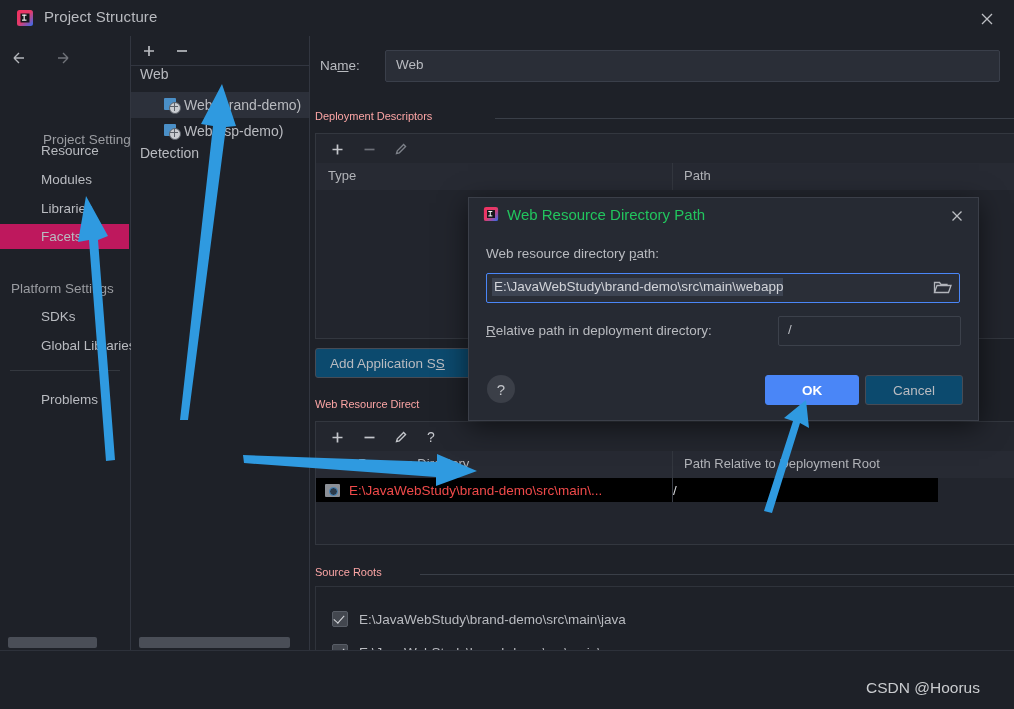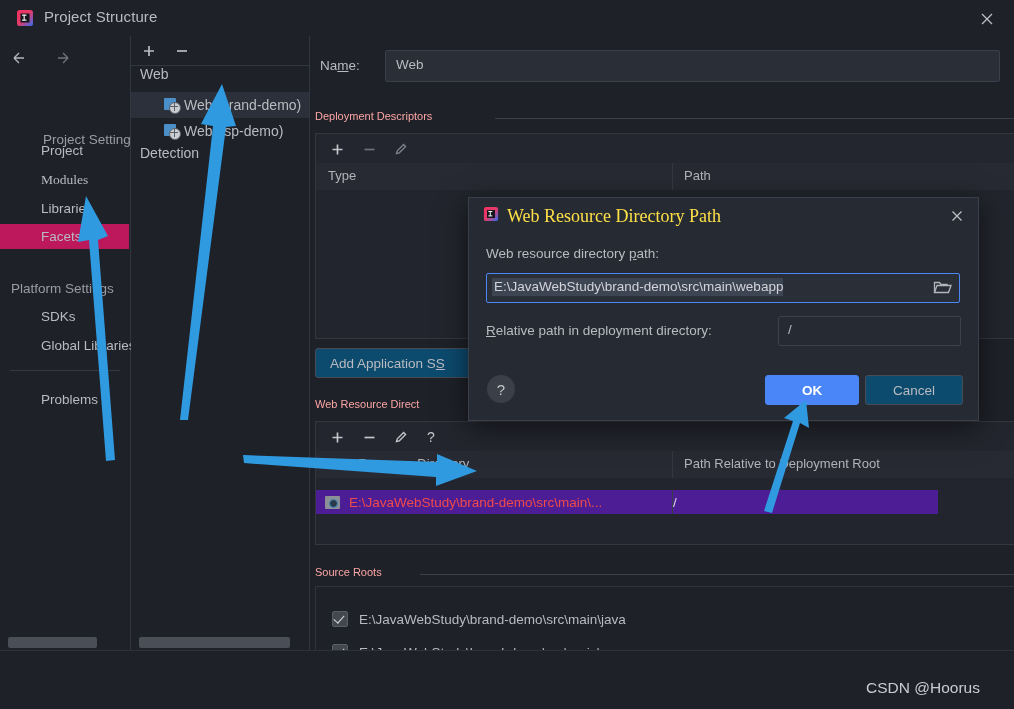--- a/index.html
+++ b/index.html
@@ -82,21 +82,21 @@
 
   
   .bottombar{position:absolute;left:0;top:650px;width:1014px;height:59px;background:#1e2128;border-top:1px solid #2d313a;}
   .helpbtn{width:28px;height:28px;border-radius:50%;background:#3b3f48;color:#c3c5ca;font-size:15px;
     display:flex;align-items:center;justify-content:center;cursor:default;}
 
   
   .modal{position:absolute;left:468px;top:197px;width:509px;height:222px;background:#262a33;
     border:1px solid #3b3f49;box-shadow:0 6px 26px rgba(0,0,0,.55);}
   .modal-icon{position:absolute;left:14px;top:8px;width:16px;height:16px;}
-  .modal-title{position:absolute;left:38px;top:8px;font-size:18px;color:#fde047;font-family:Liberation Serif, serif;}
+  .modal-title{position:absolute;left:38px;top:8px;font-size:15px;color:#22c55e;}
   .modal-close{position:absolute;right:10px;top:7px;width:22px;height:22px;cursor:default;}
   .m-lab{position:absolute;font-size:13.5px;color:#b9bbc0;white-space:nowrap;}
   .m-lab u{text-decoration:underline;}
   .path-field{position:absolute;left:17px;top:75px;width:472px;height:28px;background:#2a2e37;
     border:1px solid #4a86f7;border-radius:2px;}
   .path-field .sel{position:absolute;left:5px;top:4px;font-size:13.5px;color:#d2d4d9;background:#3d4452;padding:1px 0 2px 2px;}
   .folder-ic{position:absolute;right:6px;top:5px;width:20px;height:17px;cursor:default;}
   .rel-field{position:absolute;left:309px;top:118px;width:181px;height:28px;background:#262a33;border:1px solid #3c414b;border-radius:2px;}
   .rel-field .v{position:absolute;left:9px;top:5px;font-size:13.5px;color:#b9bbc0;}
 
@@ -145,23 +145,23 @@
       <div class="navbtn">
         <svg width="20" height="16" viewBox="0 0 20 16">
           <path d="M3 8 L13 8 M13 8 L8 3 M13 8 L8 13" stroke="#70737a" stroke-width="1.4" fill="none"></path>
         </svg>
       </div>
     </div>
 
     <div class="nav-group-title" style="top:96px;margin-left:32px;">Project Settings</div>
 
     <div class="nav-item" style="top:102px;">
-      <span>Project</span>
-    </div>
-    <div class="nav-item" style="top:131px;font-family:Liberation Serif, serif;">
+      <span>Resource</span>
+    </div>
+    <div class="nav-item" style="top:131px;">
       <span>Modules</span>
     </div>
     <div class="nav-item" style="top:160px;">
       <span>Libraries</span>
     </div>
     <div class="nav-item sel" style="top:188px;">
       <span>Facets</span>
     </div>
 
     <div class="nav-group-title" style="top:245px;">Platform Settings</div>
@@ -284,21 +284,21 @@
       <div class="tool-ic" style="left:106px;font-size:14px;color:#c4c6cb;">?</div>
     </div>
 
     <div class="tbl-head" style="left:5px;top:415px;width:700px;">
       <div class="th" style="left:12px;">Web Resource Directory</div>
       <div class="divider" style="left:356px;"></div>
       <div class="th" style="left:368px;">Path Relative to Deployment Root</div>
     </div>
 
     <div class="tbl-body" style="left:5px;top:442px;width:700px;height:66px;">
-      <div style="position:absolute;left:0;top:12px;width:622px;height:24px;background:#4c1d95;">
+      <div style="position:absolute;left:0;top:0;width:622px;height:24px;background:#000000;">
         <div class="rowitem" style="left:0;top:1px;">
           <span class="ic">
               <i class="bx"></i>
               <i class="dot"></i>
             </span>
           <span class="txt">E:\JavaWebStudy\brand-demo\src\main\...</span>
           <span class="pth">/</span>
         </div>
         <div style="position:absolute;left:356px;top:0;width:1px;height:24px;background:#3a3e47;"></div>
       </div>

